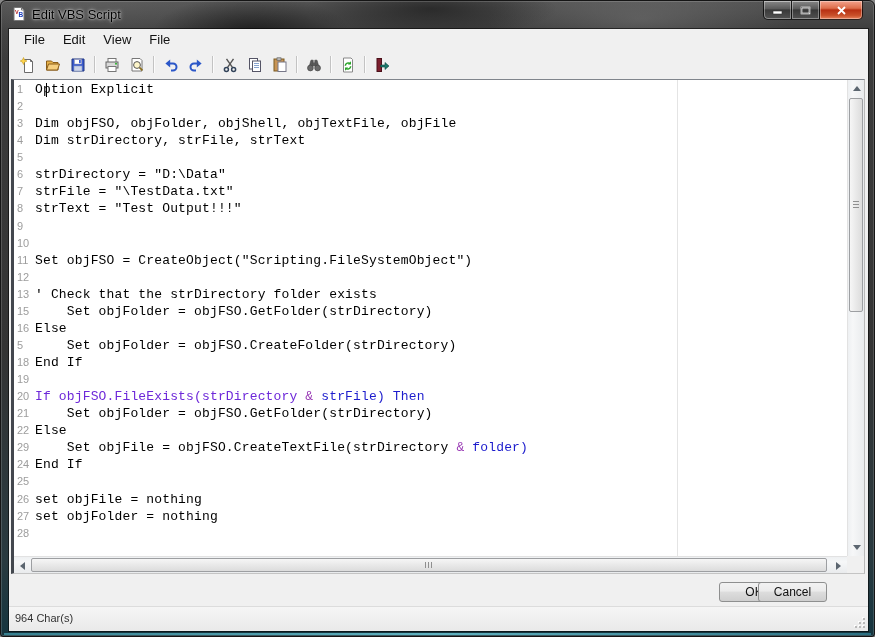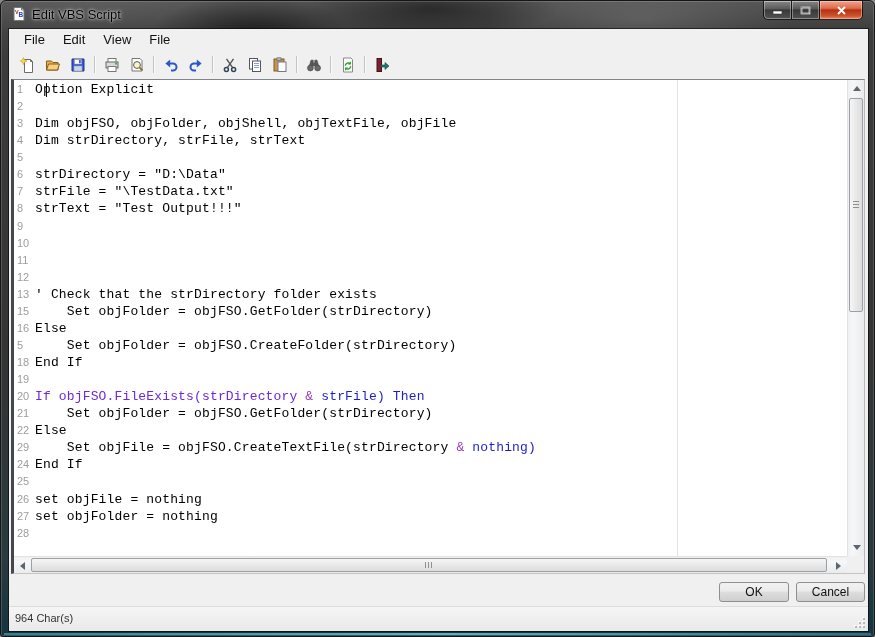--- a/index.html
+++ b/index.html
@@ -102,21 +102,21 @@
 
   
   .btn-panel { position:absolute; left:0; top:545px; width:100%; height:32px;margin-left:7px; }
   .dlg-btn {
     position:absolute; top:8px; height:20px; font-size:12px; color:#111;
     border:1px solid #8e8f8f; border-radius:3px;
     background:linear-gradient(180deg,#f2f2f2,#ebebeb 45%,#dddddd 50%,#cfcfcf);
     display:flex; align-items:center; justify-content:center;
   }
   .btn-ok { left:703px; width:70px; }
-  .btn-cancel { left:780px; width:69px; }
+  .btn-cancel { left:742px; width:69px; }
 
   .statusbar {
     position:absolute; left:0; top:577px; width:100%; height:25px;
     border-top:1px solid #dcdcdc;
     background:linear-gradient(180deg,#f5f5f5,#e9e9e9);
     font-size:11px; color:#333;
   }
   .status-text { position:absolute; left:6px; top:5px; }
   .resize-grip { position:absolute; right:3px; bottom:3px; width:12px; height:12px; }
   .resize-grip i { position:absolute; width:2px; height:2px; background:#b9b9b9; box-shadow:-1px -1px 0 #fdfdfd; }
@@ -311,20 +311,21 @@
             </div>
             <div class="line">
               <span class="ln">9</span>
               <span class="code"></span>
             </div>
             <div class="line">
               <span class="ln">10</span>
             </div>
             <div class="line">
               <span class="ln">11</span>
+              <span class="code"><span style="color: rgb(0, 0, 0);">Set objFSO = CreateObject("Scripting.FileSystemObject")</span></span>
             </div>
             <div class="line">
               <span class="ln">12</span>
               <span class="code"></span>
             </div>
             <div class="line">
               <span class="ln">13</span>
               <span class="code"><span style="color: rgb(0, 0, 0);">' Check that the strDirectory folder exists</span></span>
             </div>
             <div class="line">
@@ -354,21 +355,21 @@
             <div class="line">
               <span class="ln">21</span>
               <span class="code"><span style="color: rgb(0, 0, 0);">    Set objFolder = objFSO.GetFolder(strDirectory)</span></span>
             </div>
             <div class="line">
               <span class="ln">22</span>
               <span class="code"><span style="color: rgb(0, 0, 0);">Else</span></span>
             </div>
             <div class="line">
               <span class="ln">29</span>
-              <span class="code"><span style="color: rgb(0, 0, 0);">    Set objFile = objFSO.CreateTextFile(strDirectory </span><span style="color: rgb(153, 58, 181);">&amp;</span><span style="color: rgb(28, 28, 205);"> nothing)</span></span>
+              <span class="code"><span style="color: rgb(0, 0, 0);">    Set objFile = objFSO.CreateTextFile(strDirectory </span><span style="color: rgb(153, 58, 181);">&amp;</span><span style="color: rgb(28, 28, 205);"> folder)</span></span>
             </div>
             <div class="line">
               <span class="ln">24</span>
               <span class="code"><span style="color: rgb(0, 0, 0);">End If</span></span>
             </div>
             <div class="line">
               <span class="ln">25</span>
               <span class="code"></span>
             </div>
             <div class="line">

